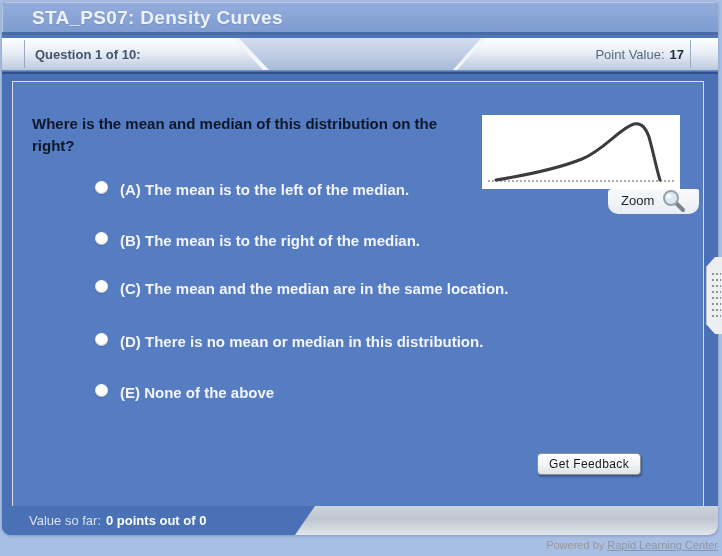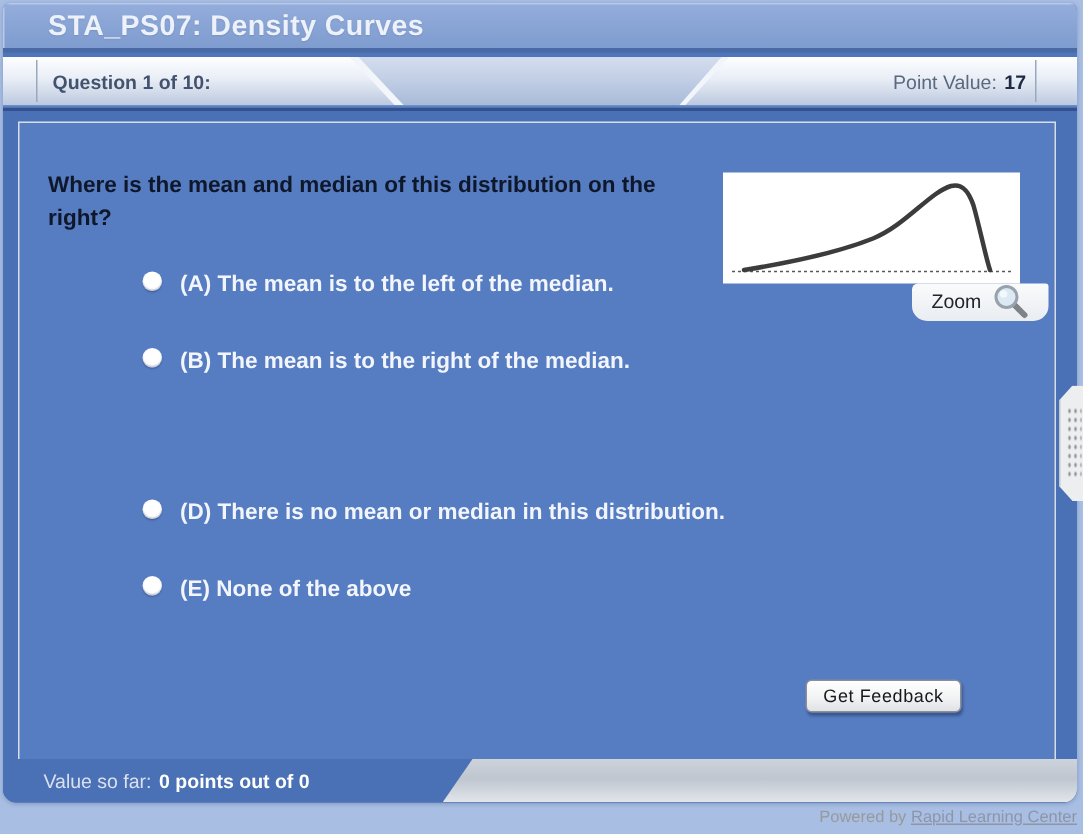--- a/index.html
+++ b/index.html
@@ -186,20 +186,24 @@
       </svg>
 
       <div class="option o0">
         <span class="radio"></span>
         <span class="option-label">(A) The mean is to the left of the median.</span>
       </div>
       <div class="option o1">
         <span class="radio"></span>
         <span class="option-label">(B) The mean is to the right of the median.</span>
       </div>
+      <div class="option o2">
+        <span class="radio"></span>
+        <span class="option-label">(C) The mean and the median are in the same location.</span>
+      </div>
       <div class="option o3">
         <span class="radio"></span>
         <span class="option-label">(D) There is no mean or median in this distribution.</span>
       </div>
       <div class="option o4">
         <span class="radio"></span>
         <span class="option-label">(E) None of the above</span>
       </div>
 
       <div class="feedback-btn">Get Feedback</div>

